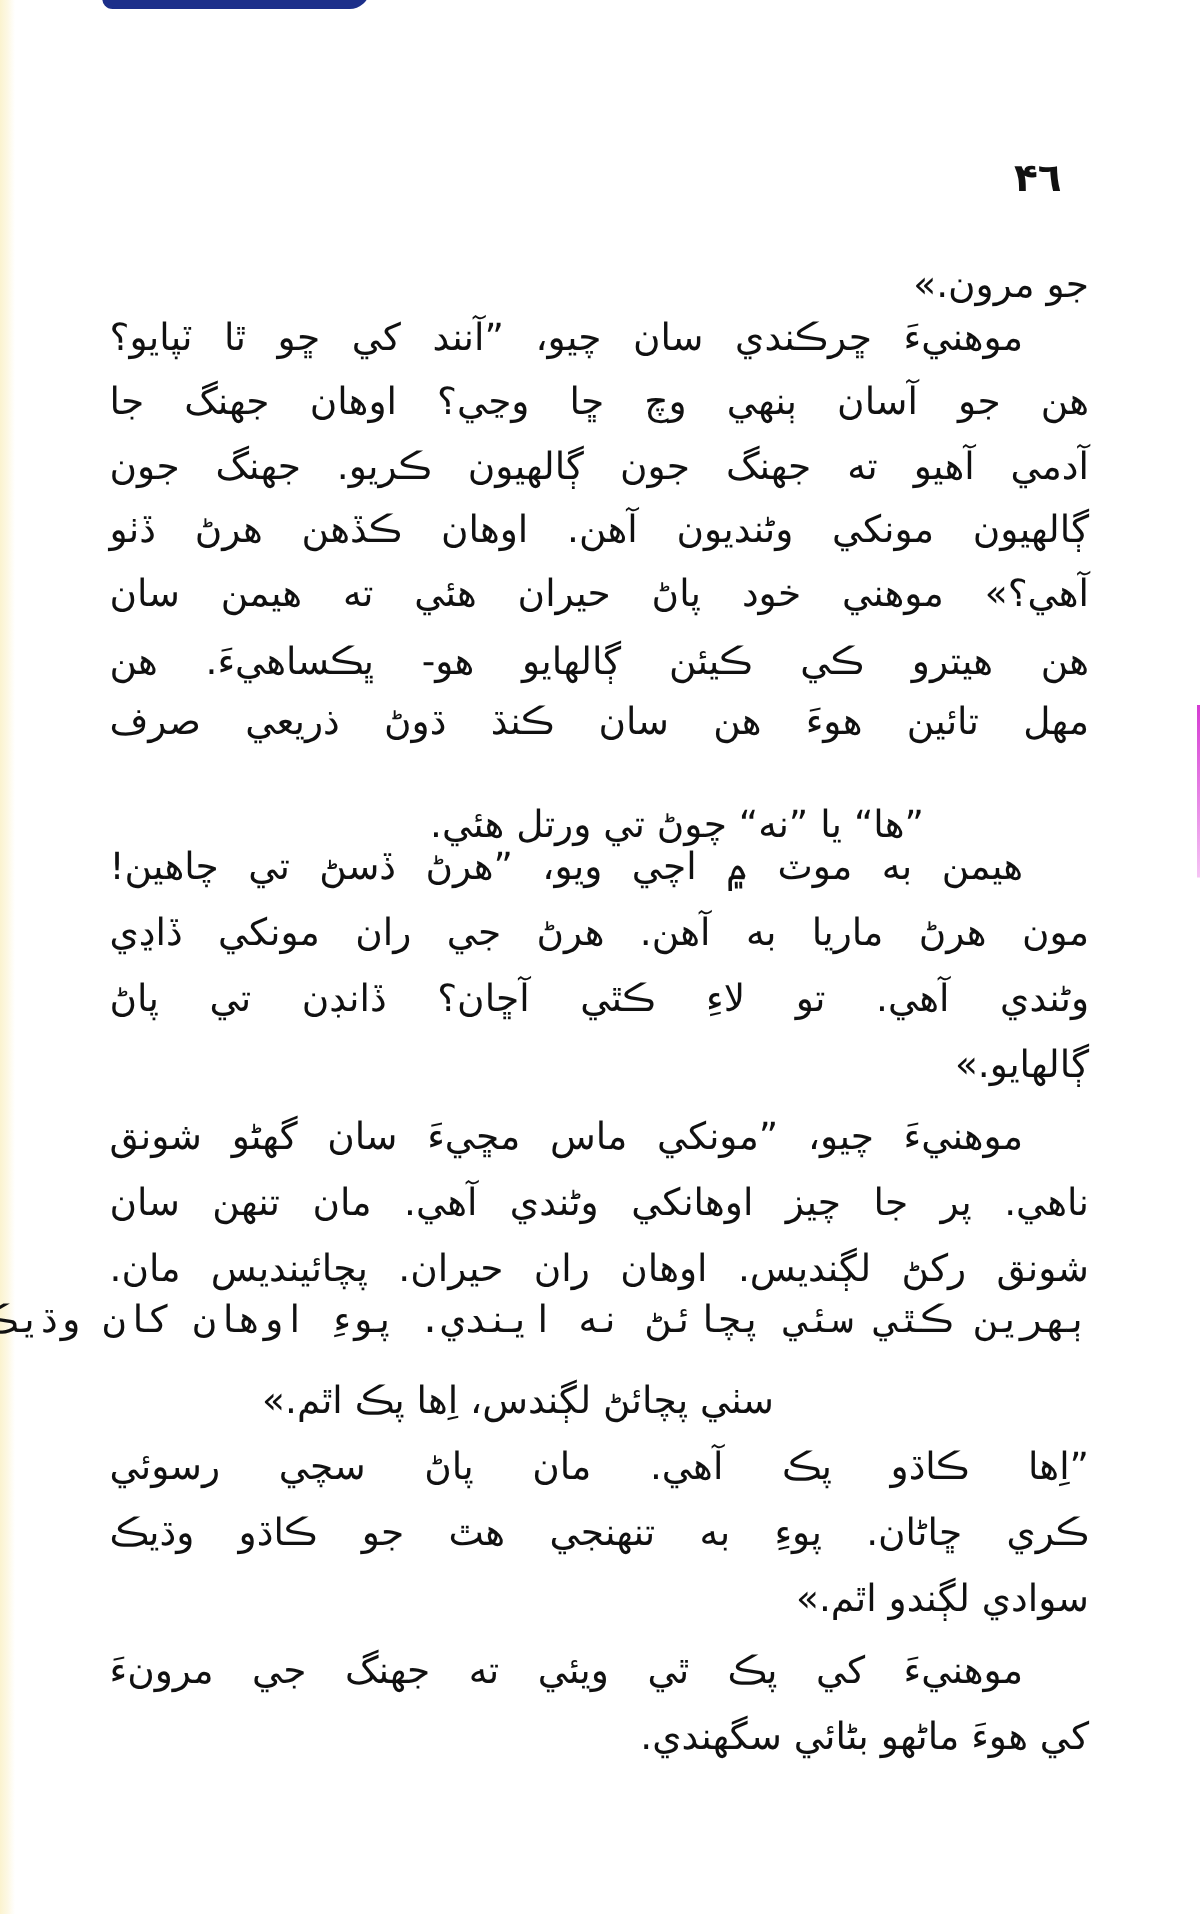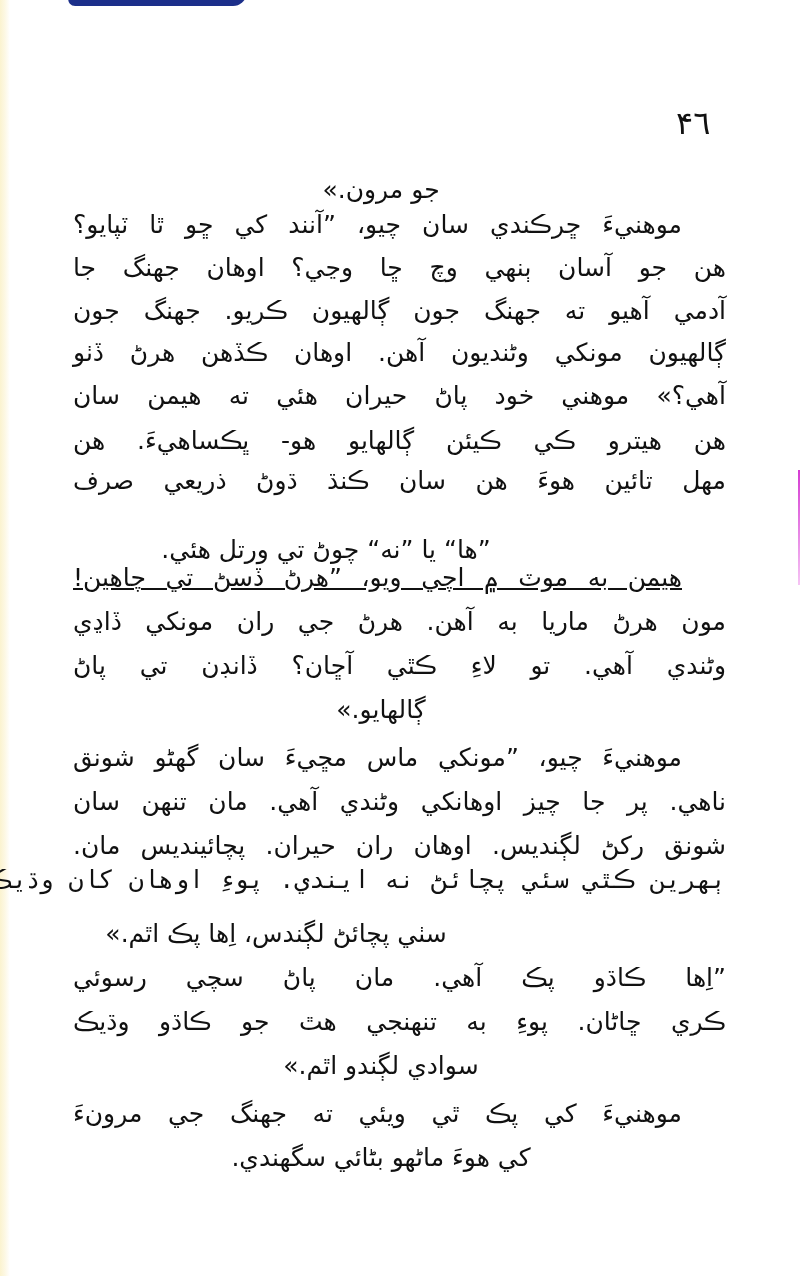--- a/index.html
+++ b/index.html
@@ -31,40 +31,40 @@
     }
     .pink-mark {
       position: absolute;
       left: 798px; top: 470px;
       width: 2px; height: 115px;
       background: linear-gradient(to bottom, #d53bd3, #f6c4f4);
     }
     .page-number {
       position: absolute;
       left: 676px; top: 104px;
-      font-size: 32px;
-      font-weight: normal;
+      font-size: 26px;
+      font-weight: bold;
       direction: rtl;
     }
     .text-block {
       position: absolute;
       left: 36px;
       width: 690px;
       direction: rtl;
       text-align: justify;
       font-family: "DejaVu Sans", sans-serif;
       font-size: 25px;
     }
     .line {
       position: absolute;
       right: 0;
       left: 0;
       white-space: nowrap;
       direction: rtl;
-      text-align: center;
+      text-align: right;
       line-height: 44px;
       height: 44px;
     }
     .line.full {
       text-align-last: justify;
       text-align: justify;
       margin-left: 37px;
     }
     .line.indent {
       padding-right: 44px;
@@ -82,21 +82,21 @@
 <div class="text-block" style="top:168px;">
   <div class="line" style="top:0px;">جو مرون.»</div>
   <div class="line full indent" style="top:35px;">موهنيءَ ڇرڪندي سان چيو، ”آنند کي ڇو ٿا ٽپايو؟</div>
   <div class="line full" style="top:78px;">هن جو آسان ٻنهي وچ ڇا وڃي؟ اوهان جهنگ جا</div>
   <div class="line full" style="top:121px;">آدمي آهيو ته جهنگ جون ڳالهيون ڪريو. جهنگ جون</div>
   <div class="line full" style="top:163px;">ڳالهيون مونکي وڻنديون آهن. اوهان ڪڏهن هرڻ ڏٺو</div>
   <div class="line full" style="top:206px;">آهي؟» موهني خود پاڻ حيران هئي ته هيمن سان</div>
   <div class="line full" style="top:251px;">هن هيترو ڪي ڪيئن ڳالهايو هو- ڀڪساهيءَ. هن</div>
   <div class="line full" style="top:291px;">مهل تائين هوءَ هن سان ڪنڌ ڌوڻ ذريعي صرف</div>
   <div class="line" style="top:334px; padding-right:110px;margin-top:26px;">”ها“ يا ”نه“ چوڻ تي ورتل هئي.</div>
-  <div class="line full indent" style="top:388px;text-decoration:underline;">هيمن به موٽ ۾ اچي ويو، ”هرڻ ڏسڻ تي چاهين!</div>
+  <div class="line full indent" style="top:388px;">هيمن به موٽ ۾ اچي ويو، ”هرڻ ڏسڻ تي چاهين!</div>
   <div class="line full" style="top:432px;">مون هرڻ ماريا به آهن. هرڻ جي ران مونکي ڏاڍي</div>
   <div class="line full" style="top:476px;">وڻندي آهي. تو لاءِ ڪٿي آڇان؟ ڏانڊن تي پاڻ</div>
   <div class="line" style="top:520px;">ڳالهايو.»</div>
   <div class="line full indent" style="top:568px;">موهنيءَ چيو، ”مونکي ماس مڇيءَ سان گهڻو شونق</div>
   <div class="line full" style="top:612px;">ناهي. پر جا چيز اوهانکي وڻندي آهي. مان تنهن سان</div>
   <div class="line full" style="top:656px;">شونق رکڻ لڳنديس. اوهان ران حيران. پچائينديس مان.</div>
   <div class="line full" style="top:692px;font-family:Liberation Mono, monospace;">ٻهرين ڪٿي سئي پچائڻ نه ايندي. پوءِ اوهان کان وڌيڪ</div>
   <div class="line" style="top:744px; padding-right:210px;">سٺي پچائڻ لڳندس، اِها پڪ اٿم.»</div>
   <div class="line full" style="top:788px;">”اِها ڪاڌو پڪ آهي. مان پاڻ سچي رسوئي</div>
   <div class="line full" style="top:832px;">ڪري ڇاڻان. پوءِ به تنهنجي هٿ جو ڪاڌو وڌيڪ</div>

